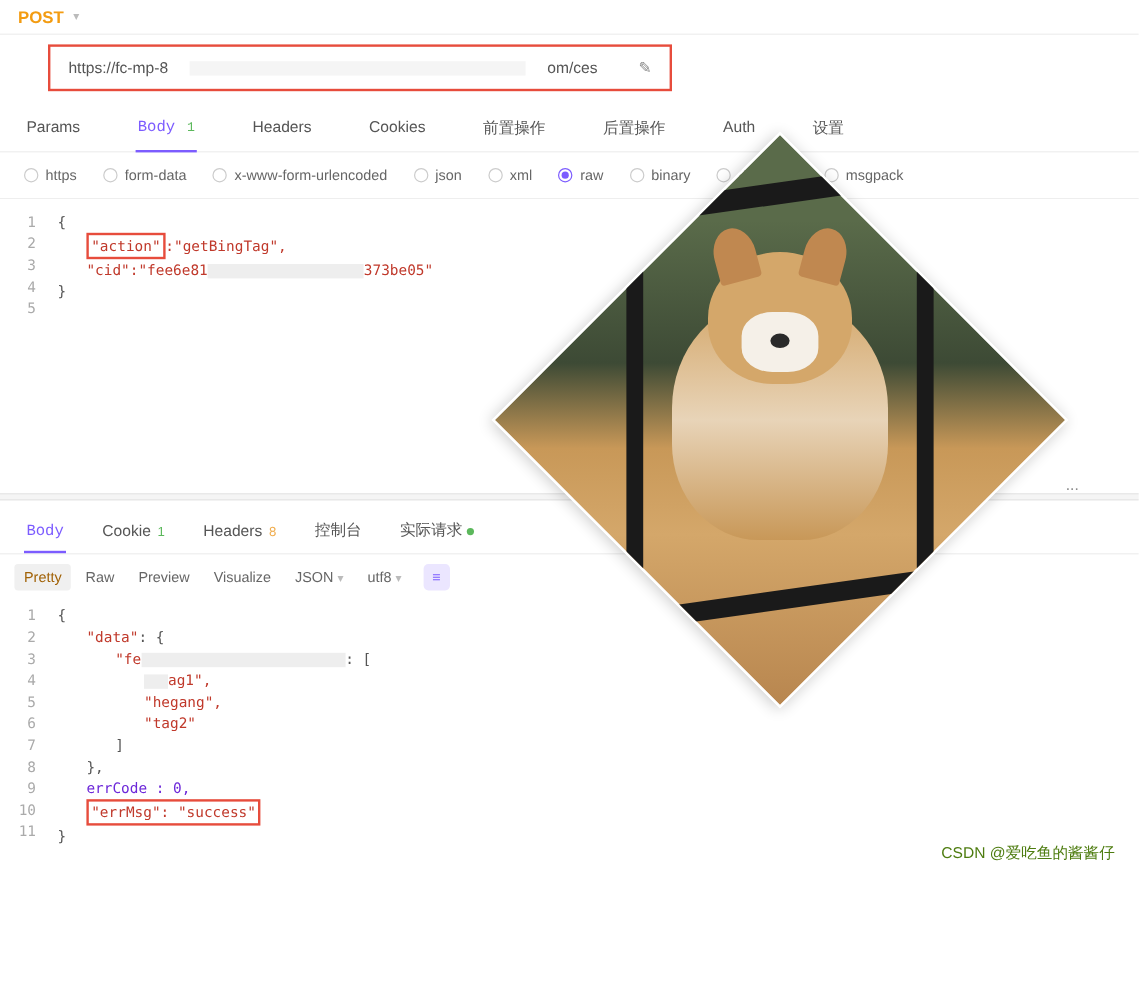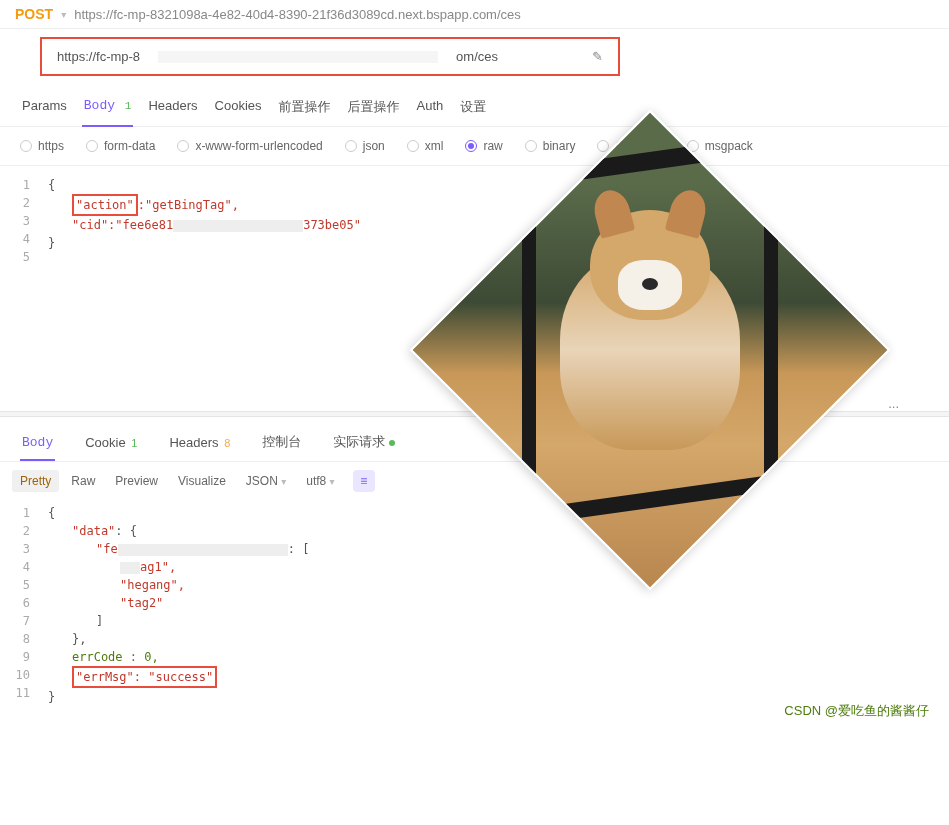--- a/index.html
+++ b/index.html
@@ -1,25 +1,25 @@
 <!DOCTYPE html>
 <html><head>
 <meta charset="utf-8">
 <style>
 * { box-sizing: border-box; margin: 0; padding: 0; }
 body { font-family: -apple-system, "Segoe UI", sans-serif; font-size: 13px; color: #333; background: #fff; width: 949px; position: relative; }
 .top-bar { display: flex; align-items: center; padding: 6px 15px; border-bottom: 1px solid #eee; gap: 8px; }
 .method { color: #f39c12; font-weight: 600; font-size: 14px; }
 .chev { color: #bbb; font-size: 10px; }
 .url { color: #888; font-size: 13px; flex: 1; }
-.url-display { padding: 10px 15px; display: flex; align-items: center; gap: 18px; border: 2px solid #e74c3c; margin: 8px 15px 8px 40px; width: 580px; }
+.url-display { padding: 10px 15px; display: flex; align-items: center; gap: 18px; border: 2px solid #e74c3c; margin: 8px 15px 8px 40px; width: 520px; }
 .url-text { color: #555; font-size: 13px; }
 .url-mask { display: inline-block; width: 280px; height: 12px; background: #f5f5f5; vertical-align: middle; }
 .edit-icon { color: #888; margin-left: auto; }
-.tabs { display: flex; gap: 13px; padding: 8px 20px 0; border-bottom: 1px solid #eee; }
+.tabs { display: flex; gap: 44px; padding: 8px 20px 0; border-bottom: 1px solid #eee; }
 .tab { padding: 6px 2px 10px; color: #555; cursor: pointer; position: relative; font-size: 13px; }
 .tab.active { color: #7c5cff; font-weight: 500; font-family: Liberation Mono, monospace; }
 .tab.active::after { content: ''; position: absolute; bottom: -1px; left: 0; right: 0; height: 2px; background: #7c5cff; }
 .badge-g { color: #5cb85c; font-size: 11px; margin-left: 2px; }
 .badge-o { color: #f0ad4e; font-size: 11px; margin-left: 2px; }
 .body-types { display: flex; gap: 22px; padding: 12px 20px; border-bottom: 1px solid #eee; }
 .radio-item { display: flex; align-items: center; gap: 6px; color: #666; font-size: 12px; }
 .radio { width: 12px; height: 12px; border: 1px solid #ccc; border-radius: 50%; display: inline-block; }
 .radio.checked { border-color: #7c5cff; position: relative; }
 .radio.checked::after { content: ''; position: absolute; top: 2px; left: 2px; width: 6px; height: 6px; background: #7c5cff; border-radius: 50%; }
@@ -49,21 +49,20 @@
 .bench-bar{ position:absolute; background:#1a1a1a; }
 .watermark { position: absolute; bottom: 6px; right: 20px; color: #4d7c0f; font-size: 13px; z-index: 20; }
 .dot { width: 6px; height: 6px; background: #5cb85c; border-radius: 50%; display: inline-block; margin-left: 4px; }
 </style>
 </head>
 <body>
 
 <div class="top-bar">
   <span class="method">POST</span>
   <span class="chev">▾</span>
-  <span class="url">https://fc-mp-8321098a-4e82-40d4-8390-21f36d3089cd.next.bspapp.com/ces</span>
 </div>
 
 <div class="url-display">
   <span class="url-text">https://fc-mp-8</span>
   <span class="url-mask"></span>
   <span class="url-text">om/ces</span>
   <span class="edit-icon">✎</span>
 </div>
 
 <div class="tabs">
@@ -152,21 +151,21 @@
   <div class="gutter">1<br>2<br>3<br>4<br>5<br>6<br>7<br>8<br>9<br>10<br>11</div>
   <div class="code">
     <div><span class="p">{</span></div>
     <div style="padding-left:24px;"><span class="s">"data"</span><span class="p">: {</span></div>
     <div style="padding-left:48px;"><span class="s">"fe</span><span class="mask" style="width:170px;"></span><span class="p">: [</span></div>
     <div style="padding-left:72px;"><span class="mask" style="width:20px;"></span><span class="s">ag1",</span></div>
     <div style="padding-left:72px;"><span class="s">"hegang",</span></div>
     <div style="padding-left:72px;"><span class="s">"tag2"</span></div>
     <div style="padding-left:48px;"><span class="p">]</span></div>
     <div style="padding-left:24px;"><span class="p">},</span></div>
-    <div style="padding-left:24px;color:#4d7c0f;"><span>errCode : 0,</span></div>
+    <div style="padding-left:24px;color:#6d28d9;"><span>errCode : 0,</span></div>
     <div style="padding-left:24px;"><span class="hl-red"><span class="s">"errMsg": "success"</span></span></div>
     <div><span class="p">}</span></div>
   </div>
 </div>
 
 <div class="dog-image">
   <div class="dog-inner">
     <div class="bench-bar" style="top:40px;left:0;right:0;height:18px;transform:rotate(-8deg);"></div>
     <div class="bench-bar" style="top:40px;bottom:40px;left:110px;width:14px;"></div>
     <div class="bench-bar" style="top:40px;bottom:40px;right:110px;width:14px;"></div>

